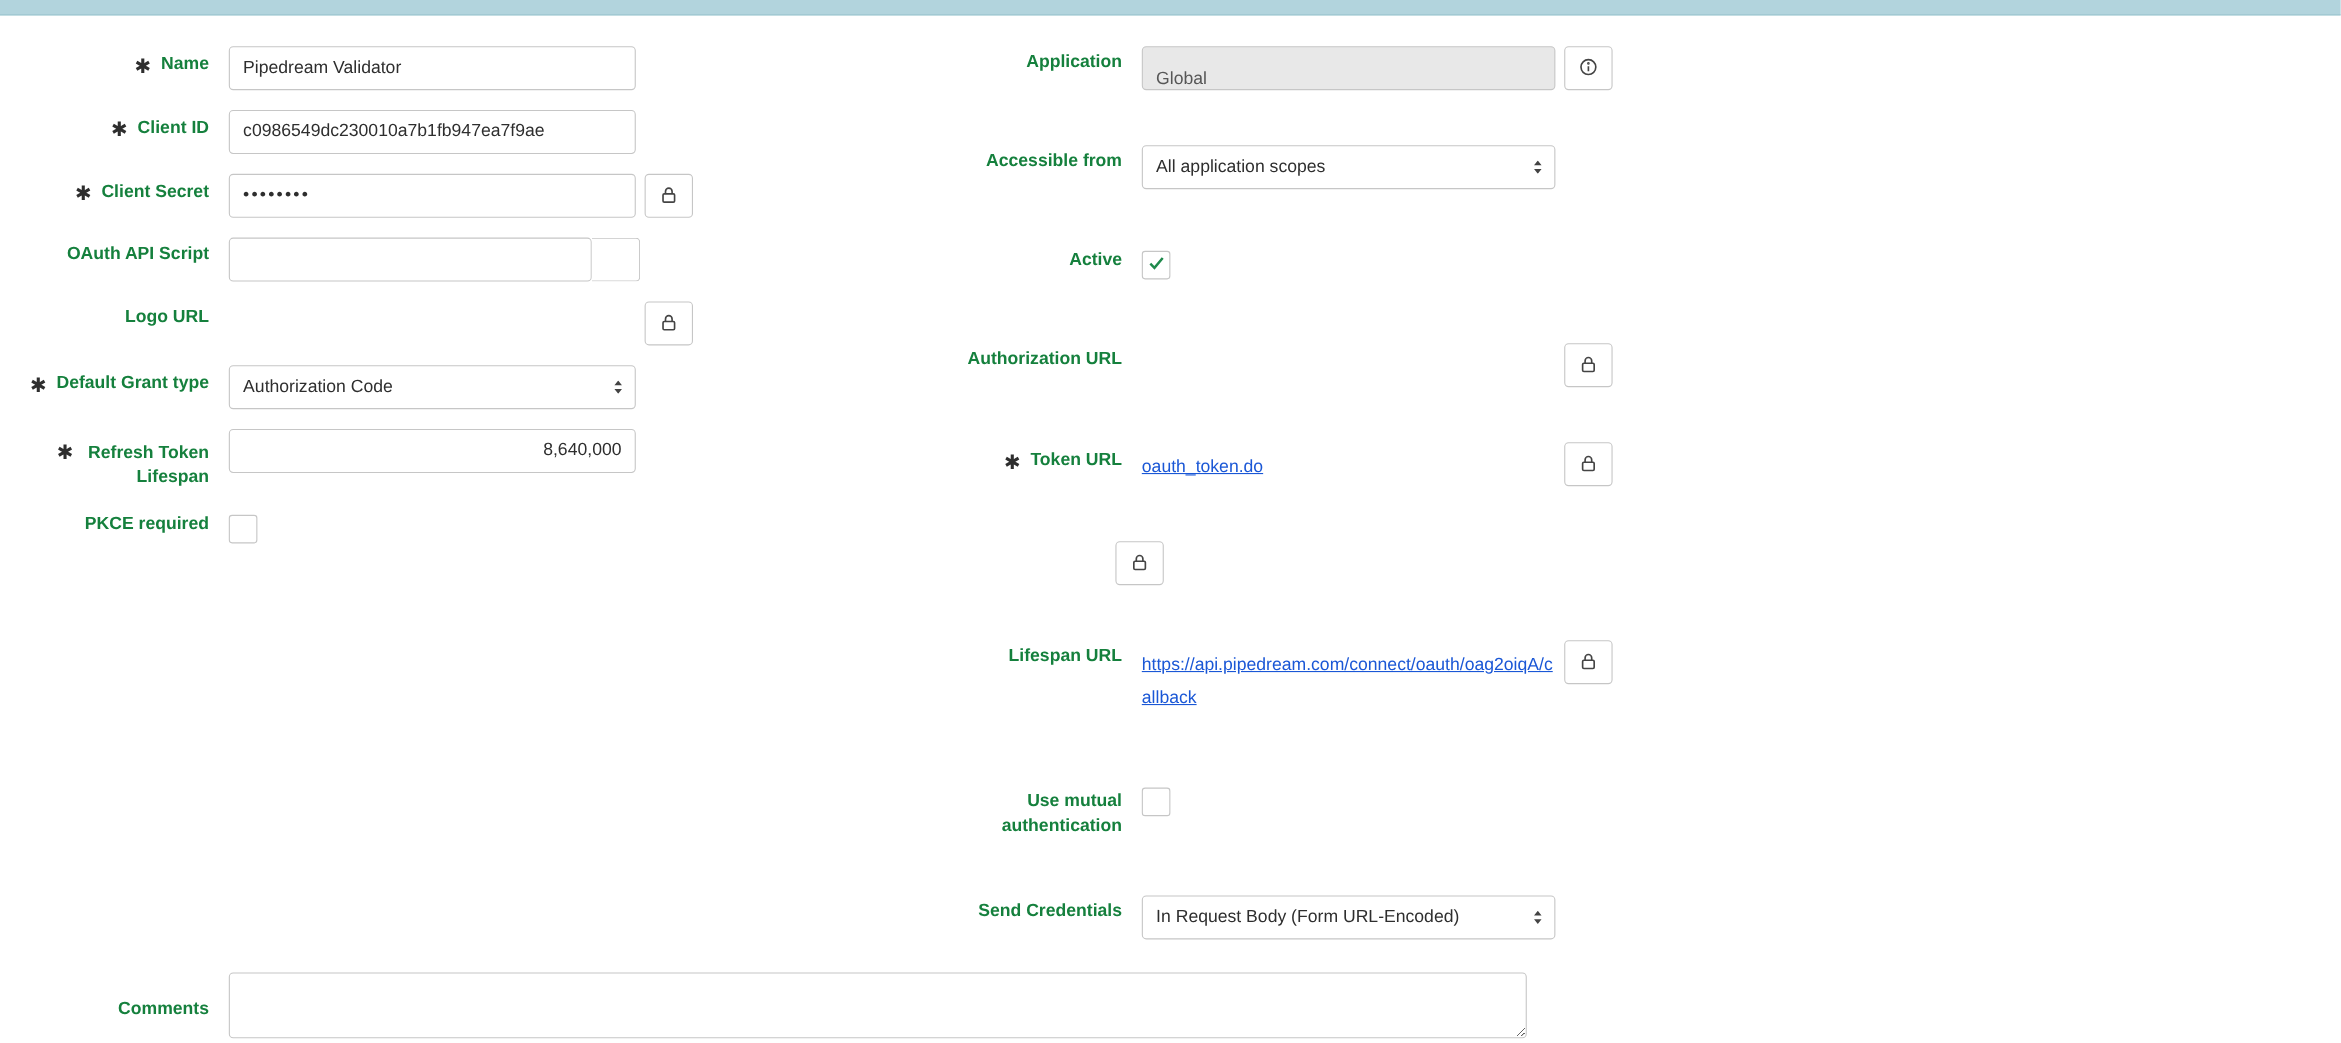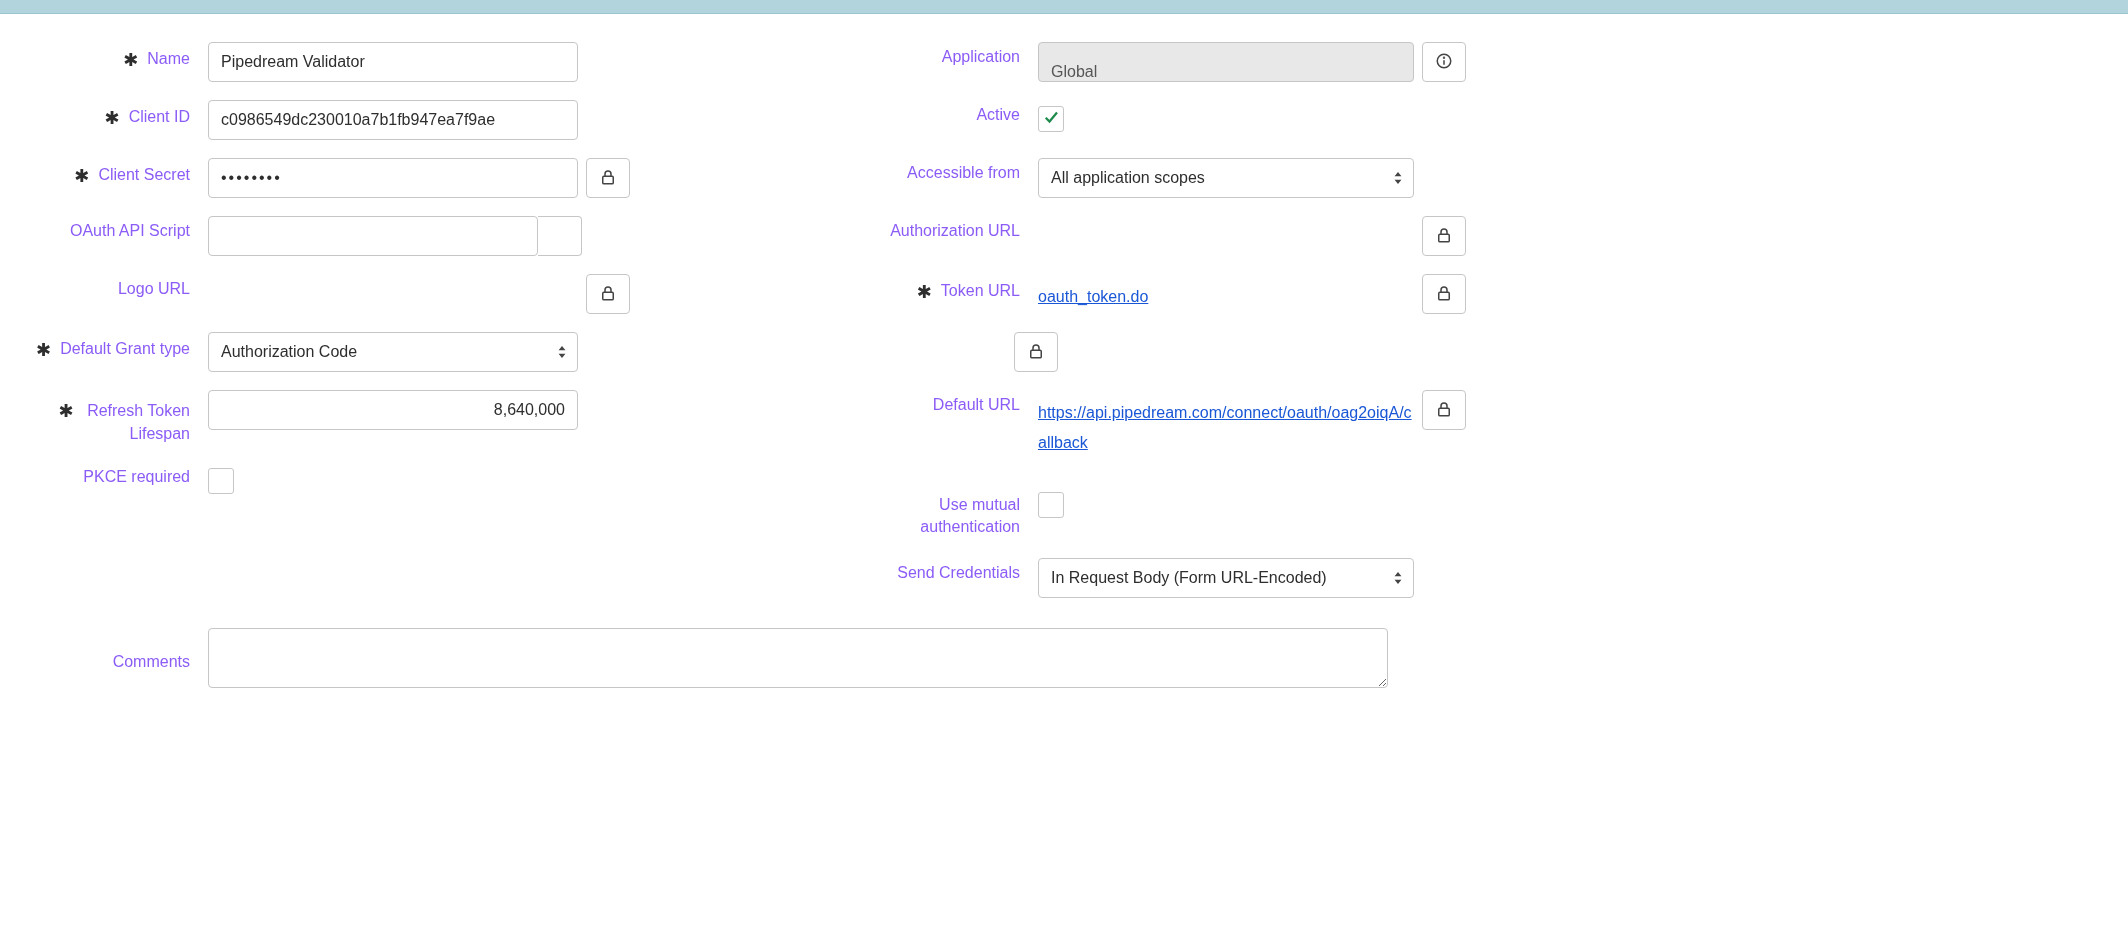--- a/index.html
+++ b/index.html
@@ -25,20 +25,21 @@
     display: flex;
     flex-direction: column;
   }
   .col-left {
     flex: 0 0 580px;
     padding-left: 0;
   }
   .col-right {
     flex: 0 0 880px;
     padding-left: 0;
+    gap: 32px;
   }
   .form-row {
     display: flex;
     align-items: flex-start;
     min-height: 58px;
   }
   .label-area {
     display: flex;
     align-items: center;
     justify-content: flex-end;
@@ -64,22 +65,23 @@
     line-height: 1.4;
   }
   .required-icon {
     font-size: 18px;
     margin-right: 9px;
     position: relative;
     top: 1px;
   }
   .label-text {
     font-size: 16px;
-    color: #8b5cf6;
+    color: #15803d;
     text-align: right;
+    font-weight: bold;
   }
   .value-area {
     display: flex;
     align-items: flex-start;
     flex: 1;
     padding-top: 2px;
   }
   input[type=text].fld, .fld-readonly, .fld-select, .fld-numeric, .fld-password {
     height: 40px;
     border: 1px solid #c6c6c6;
@@ -329,51 +331,51 @@
                   <line x1="12" y1="11" x2="12" y2="17"></line>
                   <circle cx="12" cy="7.5" r="0.6" fill="#444"></circle>
                 </svg>
             </span>
           </button>
         </div>
       </div>
 
       <div class="form-row">
         <div class="label-area">
-          <span class="label-text">Active</span>
-        </div>
-        <div class="value-area">
-          <span class="checkbox">
-            <span>
-              <svg viewBox="0 0 24 24" fill="none" stroke="#1f8a4c" stroke-width="3">
-                  <polyline points="5 13 10 18 20 6"></polyline>
-                </svg>
-            </span>
-          </span>
-        </div>
-      </div>
-
-      <div class="form-row">
-        <div class="label-area">
           <span class="label-text">Accessible from</span>
         </div>
         <div class="value-area">
           <div class="fld-select wfull">
             <span>All application scopes</span>
             <span class="select-caret">
               <svg viewBox="0 0 10 14">
                   <path d="M5 0 L9 5 H1 Z M5 14 L1 9 H9 Z" fill="#444"></path>
                 </svg>
             </span>
           </div>
         </div>
       </div>
 
       <div class="form-row">
         <div class="label-area">
+          <span class="label-text">Active</span>
+        </div>
+        <div class="value-area">
+          <span class="checkbox">
+            <span>
+              <svg viewBox="0 0 24 24" fill="none" stroke="#1f8a4c" stroke-width="3">
+                  <polyline points="5 13 10 18 20 6"></polyline>
+                </svg>
+            </span>
+          </span>
+        </div>
+      </div>
+
+      <div class="form-row">
+        <div class="label-area">
           <span class="label-text">Authorization URL</span>
         </div>
         <div class="value-area link-row">
           <div class="link-wrap"></div>
           <button class="icon-btn">
             <span>
               <svg viewBox="0 0 24 24" fill="none" stroke="#444" stroke-width="2">
                   <rect x="5" y="11" width="14" height="10" rx="1.5"></rect>
                   <path d="M8 11V8a4 4 0 0 1 8 0v3"></path>
                 </svg>
@@ -411,21 +413,21 @@
                   <rect x="5" y="11" width="14" height="10" rx="1.5"></rect>
                   <path d="M8 11V8a4 4 0 0 1 8 0v3"></path>
                 </svg>
             </span>
           </button>
         </div>
       </div>
 
       <div class="form-row" style="min-height:96px">
         <div class="label-area">
-          <span class="label-text">Default URL</span>
+          <span class="label-text">Lifespan URL</span>
         </div>
         <div class="value-area link-row">
           <div class="link-wrap">
             <a class="link-value">https://api.pipedream.com/connect/oauth/oag2oiqA/callback</a>
           </div>
           <button class="icon-btn" style="align-self:flex-start">
             <span>
               <svg viewBox="0 0 24 24" fill="none" stroke="#444" stroke-width="2">
                   <rect x="5" y="11" width="14" height="10" rx="1.5"></rect>
                   <path d="M8 11V8a4 4 0 0 1 8 0v3"></path>

